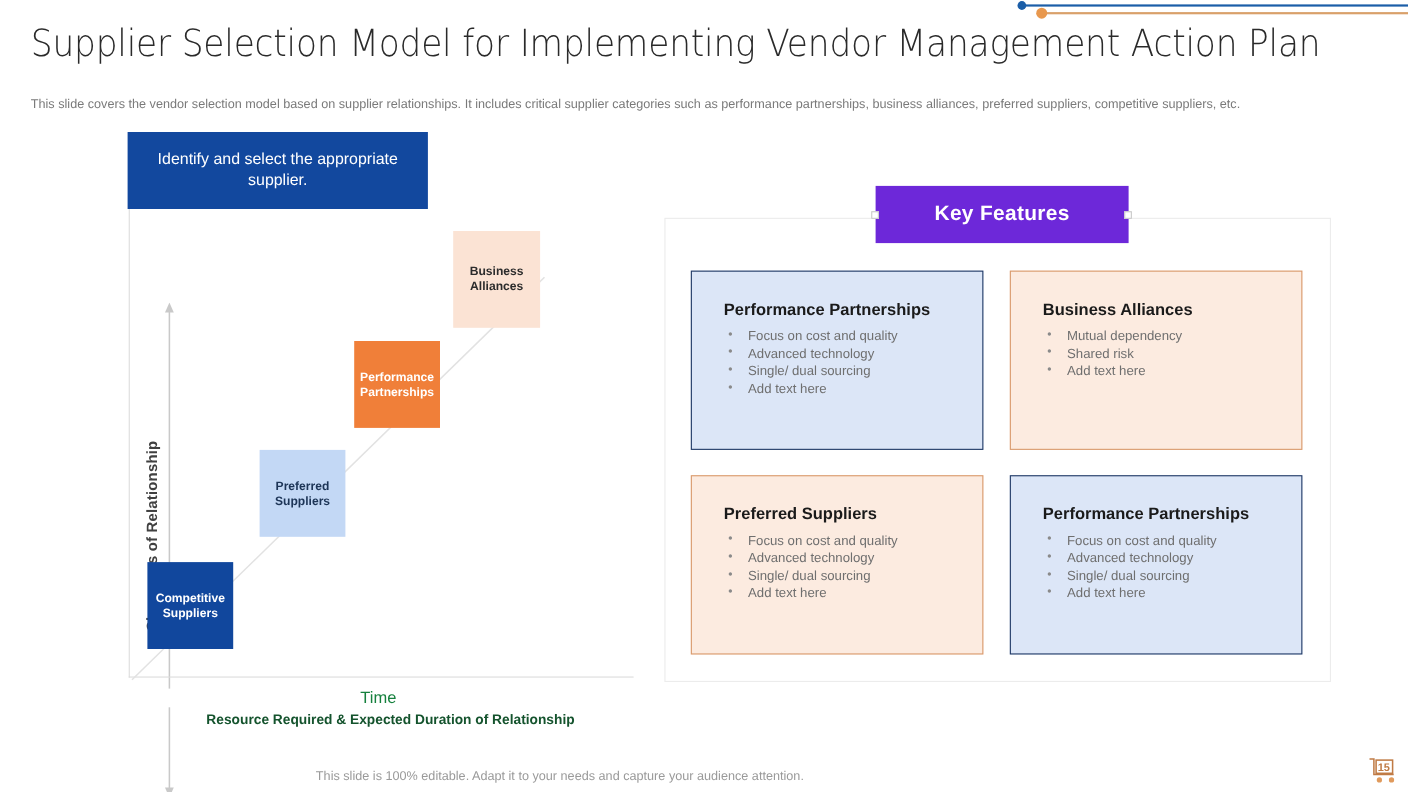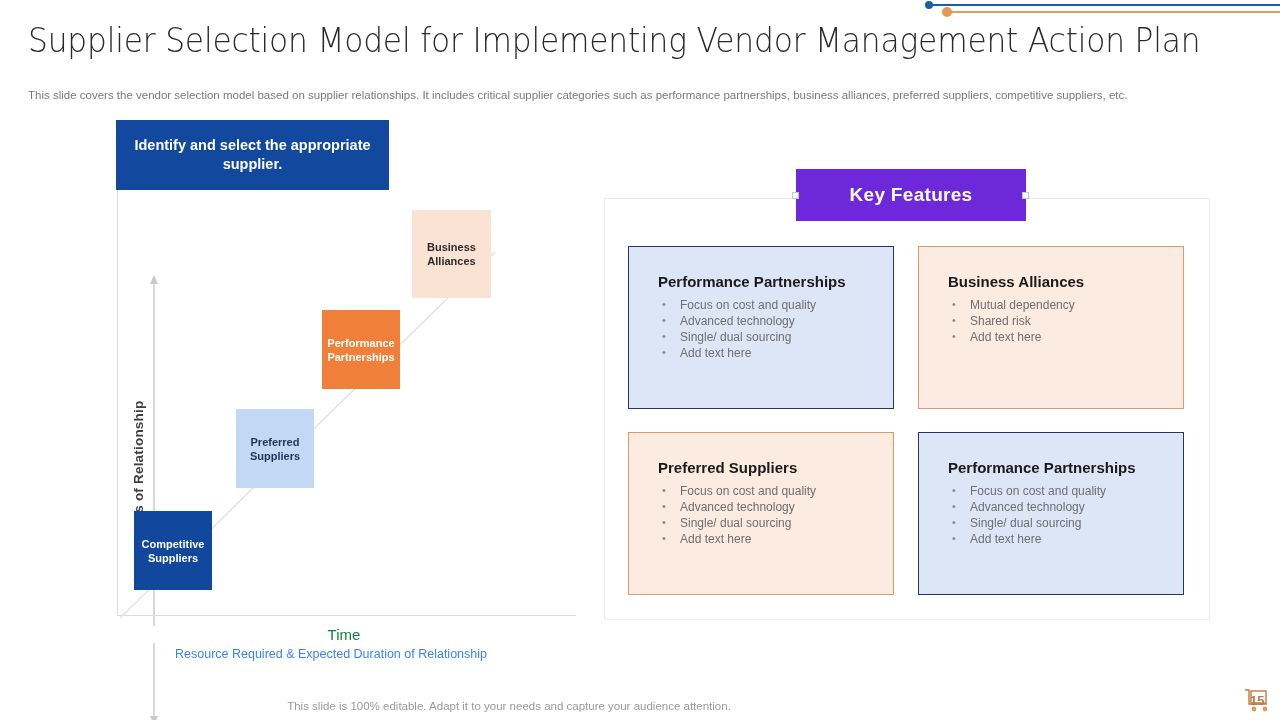--- a/index.html
+++ b/index.html
@@ -74,29 +74,29 @@
   .xarrow{
     position:absolute; left:118px; top:628px; width:452px; height:14px;
   }
   .xlabel-time{
     position:absolute; left:118px; top:626px; width:452px;
     text-align:center; font-size:15px; font-weight:normal; color:#15803d;
     background:#ffffff; 
   }
   .xlabel-time span{ background:#fff; padding:0 14px; display:inline-block;}
   .xlabel-sub{
-    position:absolute; left:76px; top:647px; width:510px;
-    text-align:center; font-size:12.5px; font-weight:normal; color:#3b82f6;
+    position:absolute; left:100px; top:647px; width:510px;
+    text-align:center; font-size:12.5px; font-weight:bold; color:#14532d;
   }
 
   .headline-box{
     position:absolute; left:116px; top:120px; width:273px; height:70px;
     background:#12489e; color:#ffffff;
     display:flex; align-items:center; justify-content:center;
-    text-align:center; font-size:14.5px; font-weight:bold; line-height:19px;
+    text-align:center; font-size:14.5px; font-weight:normal; line-height:19px;
   }
 
   .step{
     position:absolute; display:flex; align-items:center; justify-content:center;
     text-align:center; font-size:11px; font-weight:bold; line-height:14px;
   }
   .step-competitive{ left:134px; top:511px; width:78px; height:79px;
     background:#11479d; color:#fff; }
   .step-preferred{ left:236px; top:409px; width:78px; height:79px;
     background:#c3d8f5; color:#1d3557; }
@@ -150,21 +150,21 @@
   
   .footer-note{
     position:absolute; left:0px; top:700px; width:1018px;
     text-align:center; font-size:11.5px; color:#9a9a9a;
   }
   .page-badge{
     position:absolute; left:1242px; top:686px; width:30px; height:28px;
   }
   .page-num{
     position:absolute; left:1250px; top:693px; width:16px;
-    text-align:left; font-size:13px; color:#c07b45; font-weight:bold;
+    text-align:center; font-size:10px; color:#c07b45; font-weight:bold;
   }
 </style>
 </head>
 <body>
 
 <div class="deco-blue-line"></div>
 <div class="deco-blue-dot"></div>
 <div class="deco-orange-line"></div>
 <div class="deco-orange-dot"></div>
 

